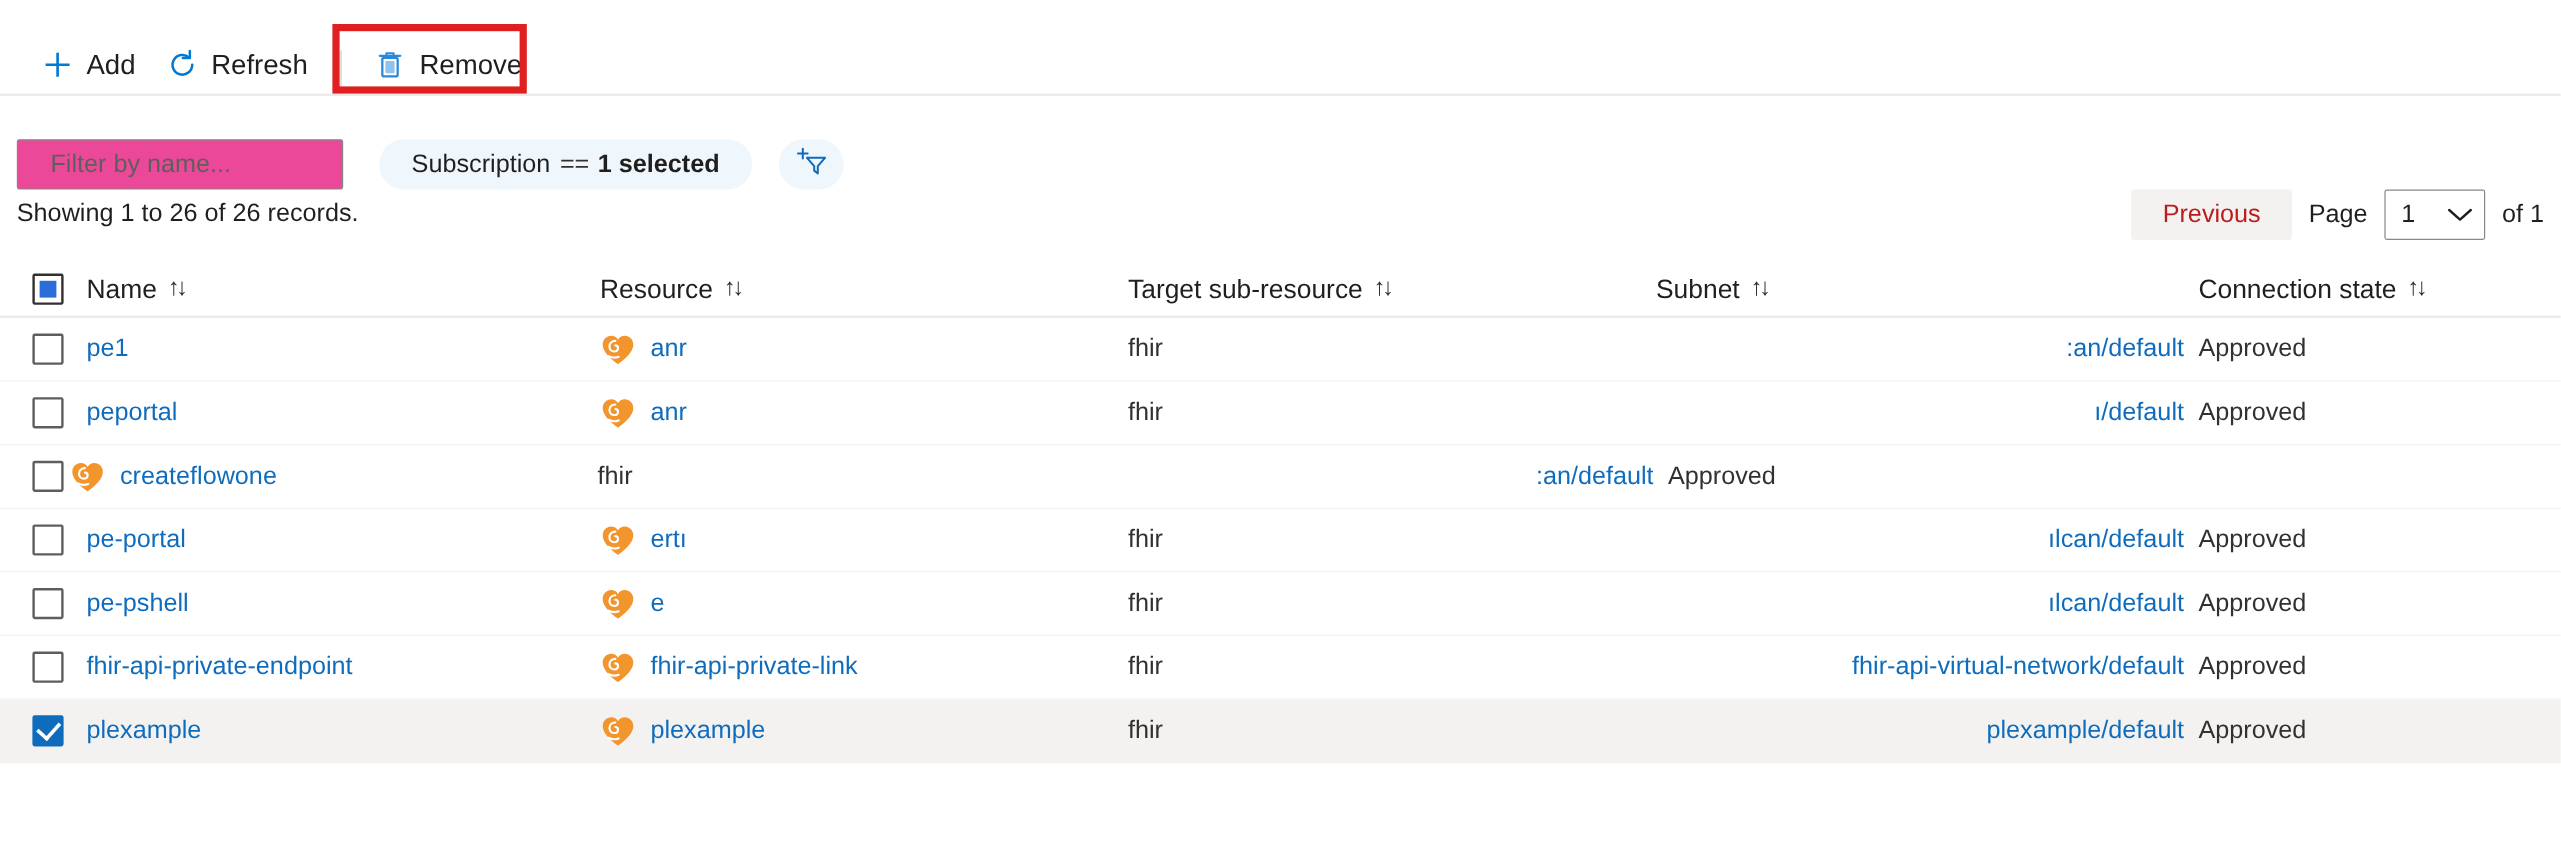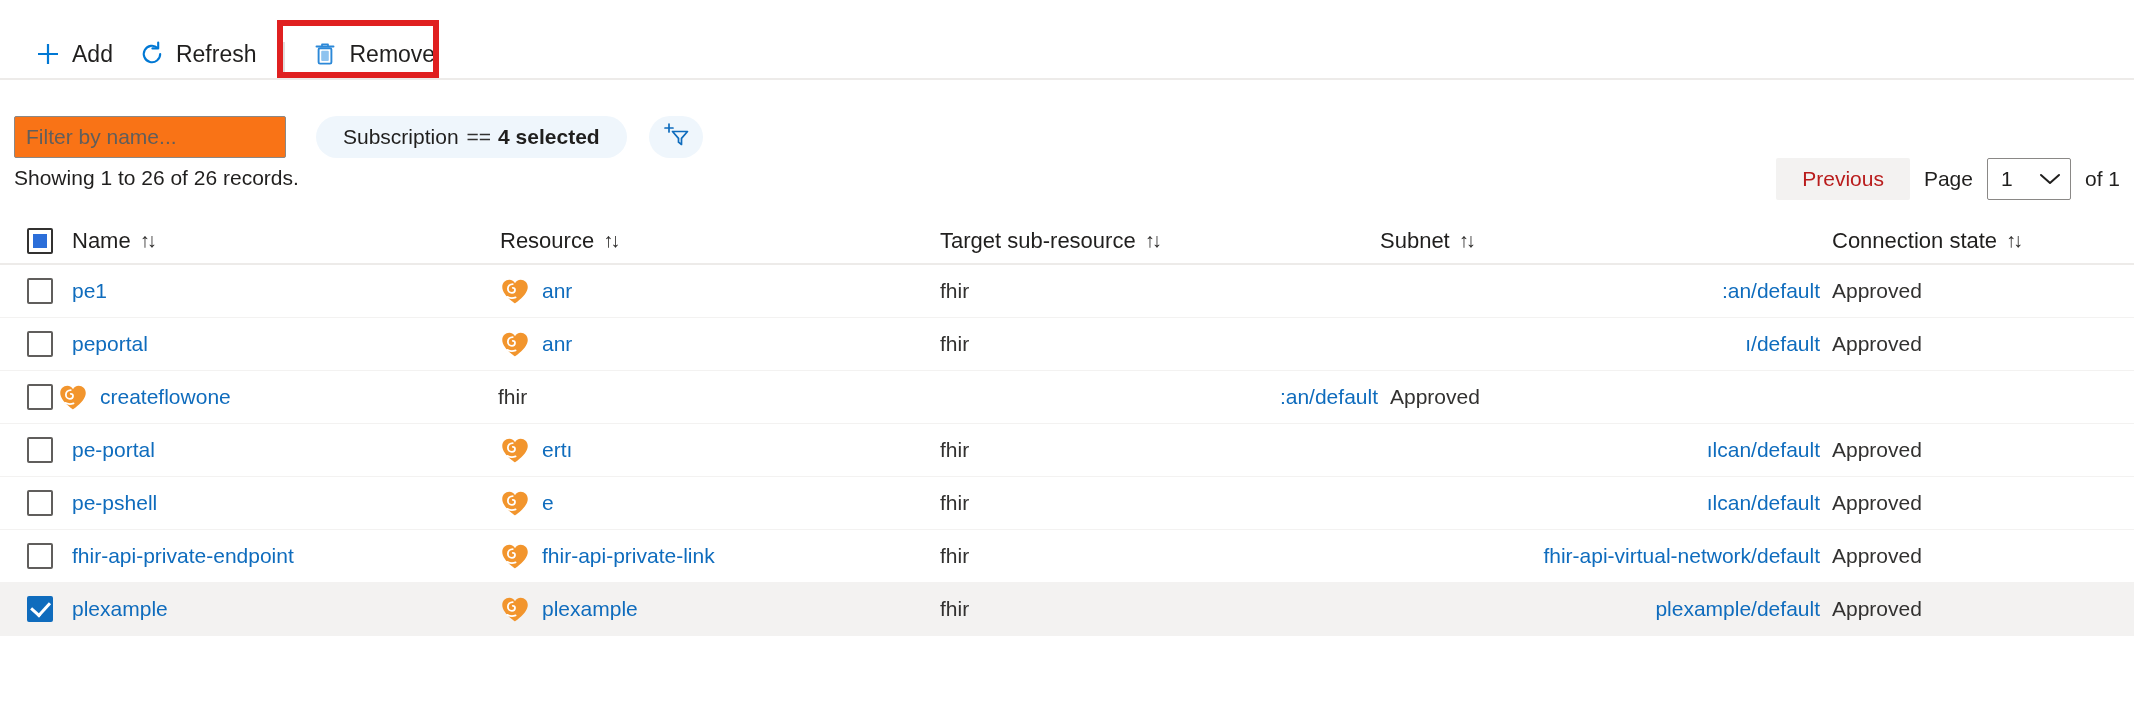--- a/index.html
+++ b/index.html
@@ -79,25 +79,25 @@
     align-items: center;
     padding-left: 14px;
     box-sizing: border-box;
   }
   #filter-input {
     width: 272px;
     height: 42px;
     border: 1px solid #8a8886;
     border-radius: 2px;
     box-sizing: border-box;
-    padding: 0 11px;
+    padding: 0 27px;
     font-size: 21px;
     font-family: "Liberation Sans", sans-serif;
     color: #201f1e;
-    background: #f97316;
+    background: #ec4899;
     outline: none;
   }
   #filter-input::placeholder { color: #605e5c; }
 
   .filter-pill {
     margin-left: 30px;
     height: 42px;
     border-radius: 21px;
     background: #eff6fc;
     display: flex;
@@ -300,21 +300,21 @@
 
   <div id="remove-highlight"></div>
 </div>
 
 <div id="filter-bar">
   <input id="filter-input" type="text" placeholder="Filter by name..." style="">
 
   <div class="filter-pill">
     <span>Subscription</span>
     <span class="pill-op">==</span>
-    <span class="pill-val">4 selected</span>
+    <span class="pill-val">1 selected</span>
   </div>
 
   <div id="add-filter-btn">
     <span>
       <svg width="30" height="28" viewBox="0 0 30 28" aria-hidden="true">
         <path d="M11.5 10.5 H26.5 L20.5 17.4 V23.5 L17.5 21.2 V17.4 Z" stroke="#0f6cbd" stroke-width="1.7" fill="none" stroke-linejoin="round"></path>
         <path d="M8 3 V11 M4 7 H12" stroke="#0f6cbd" stroke-width="1.7" stroke-linecap="round"></path>
       </svg>
     </span>
   </div>

